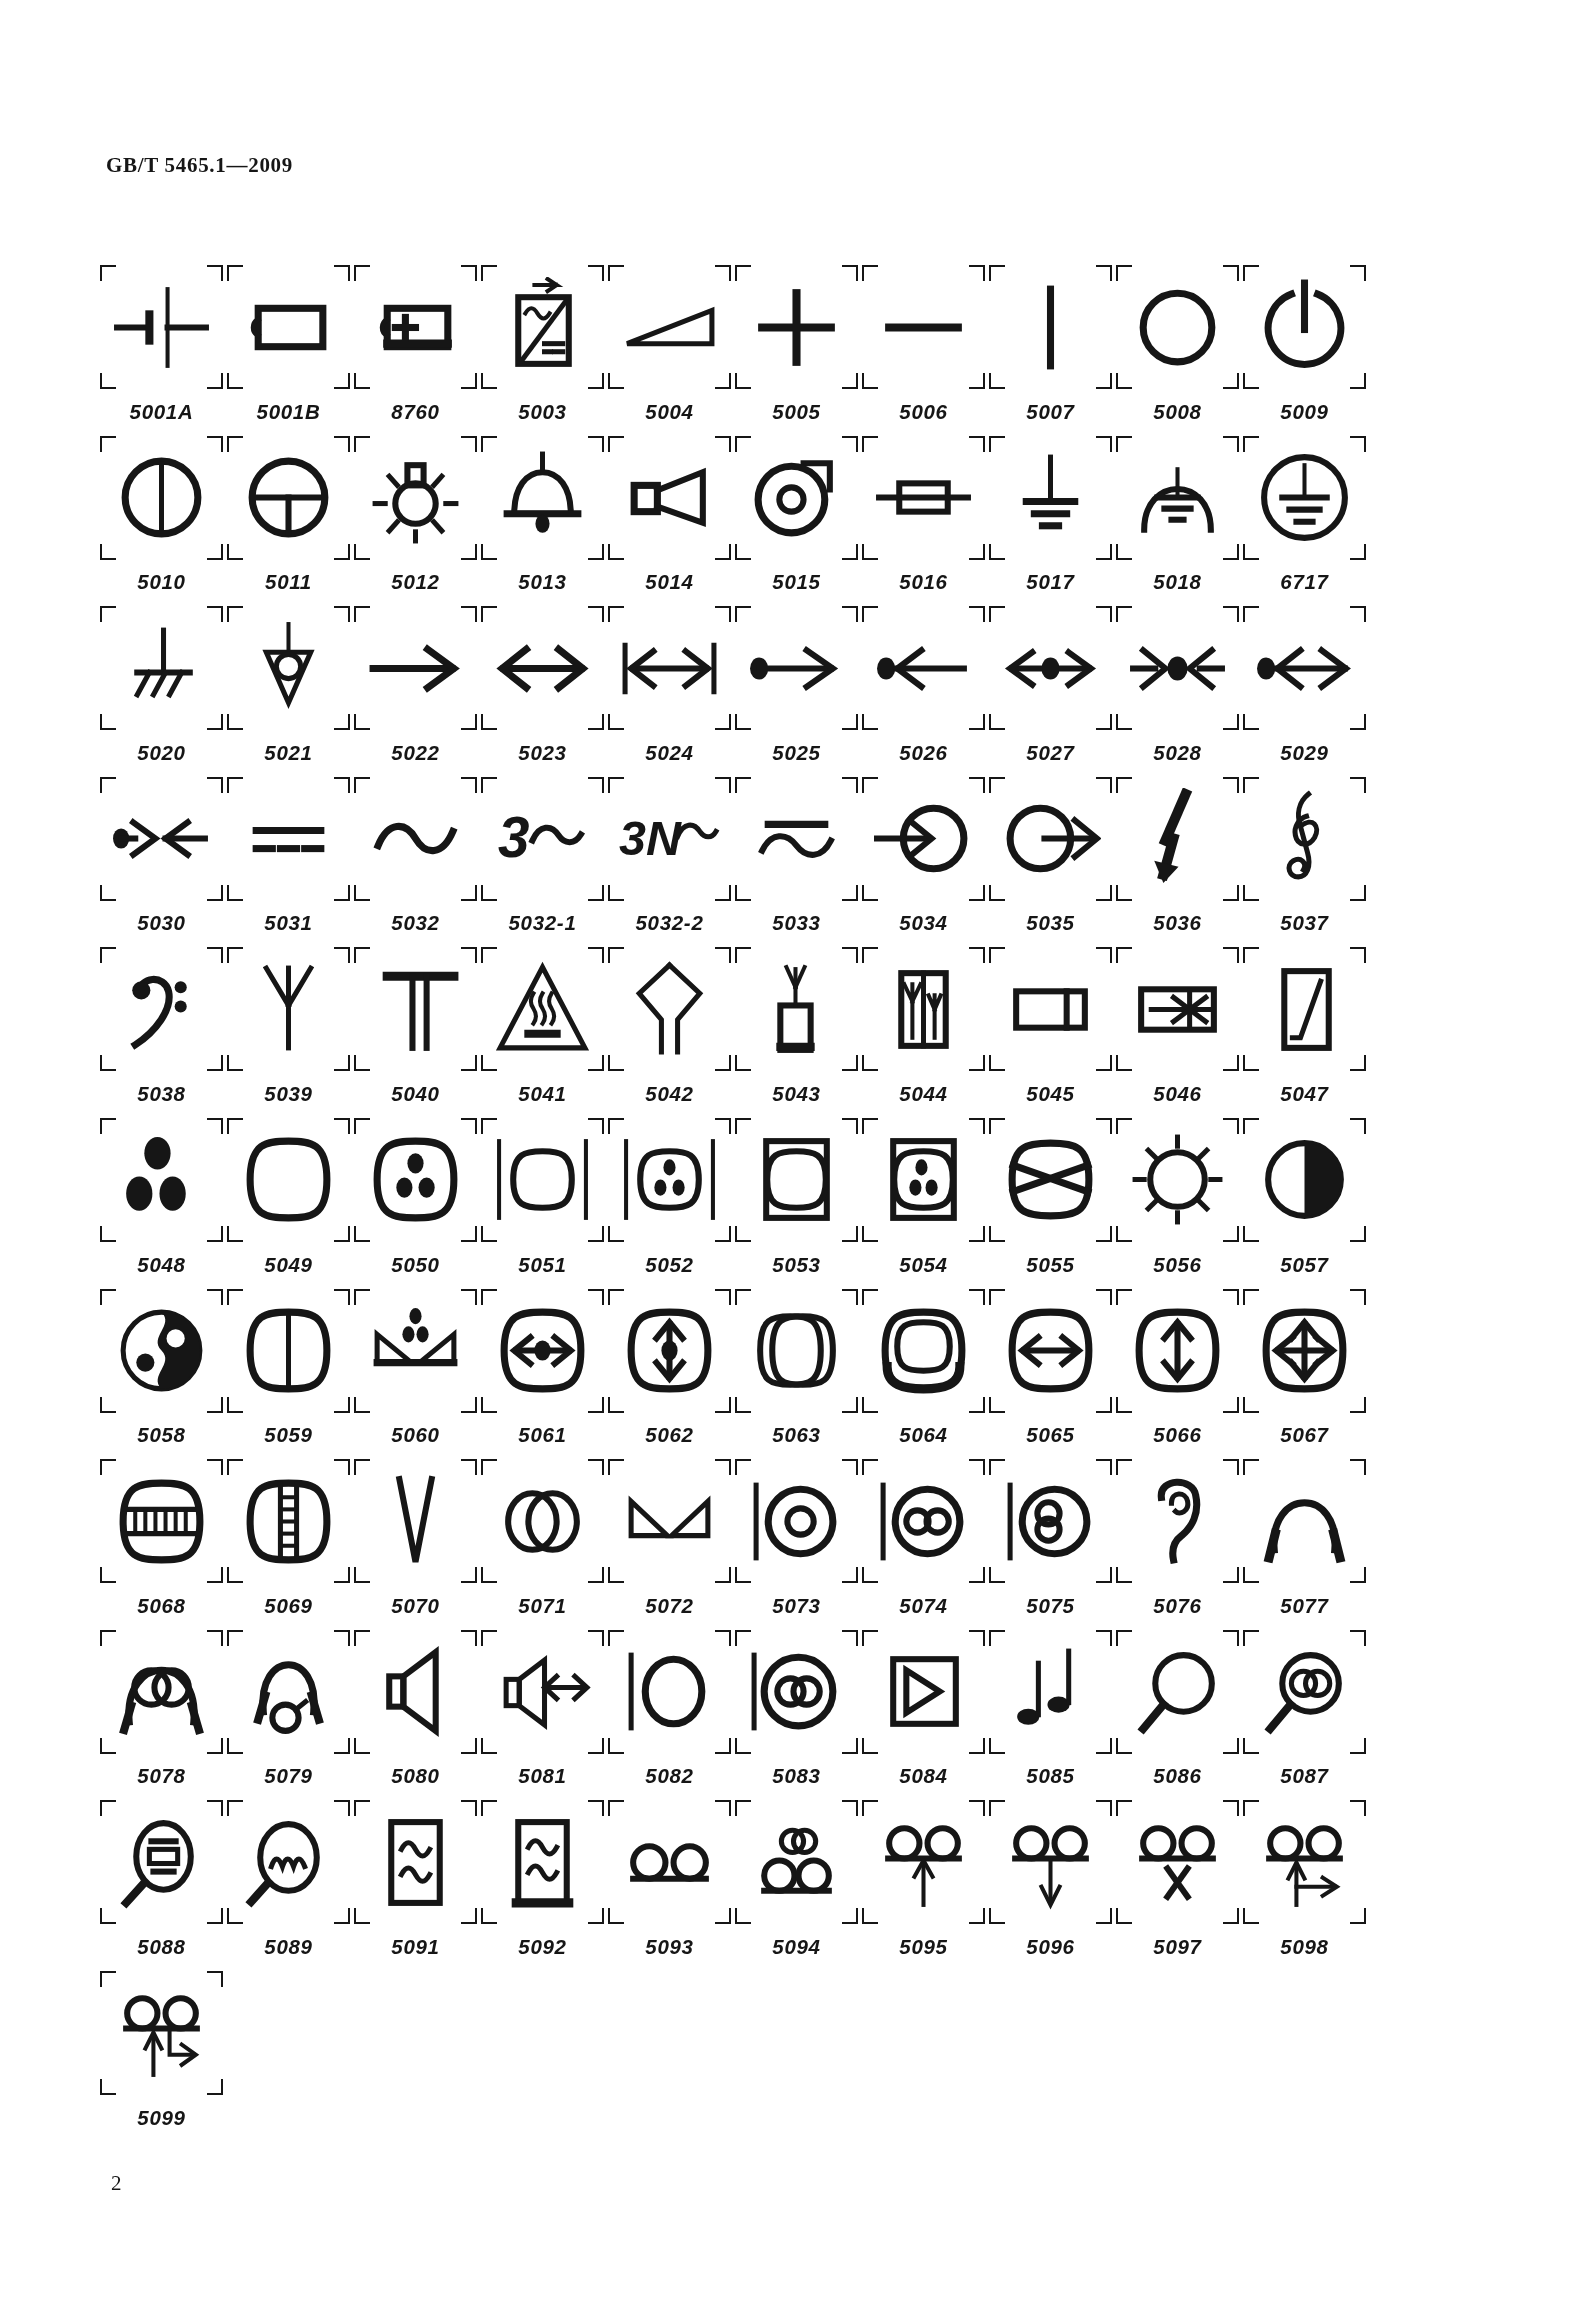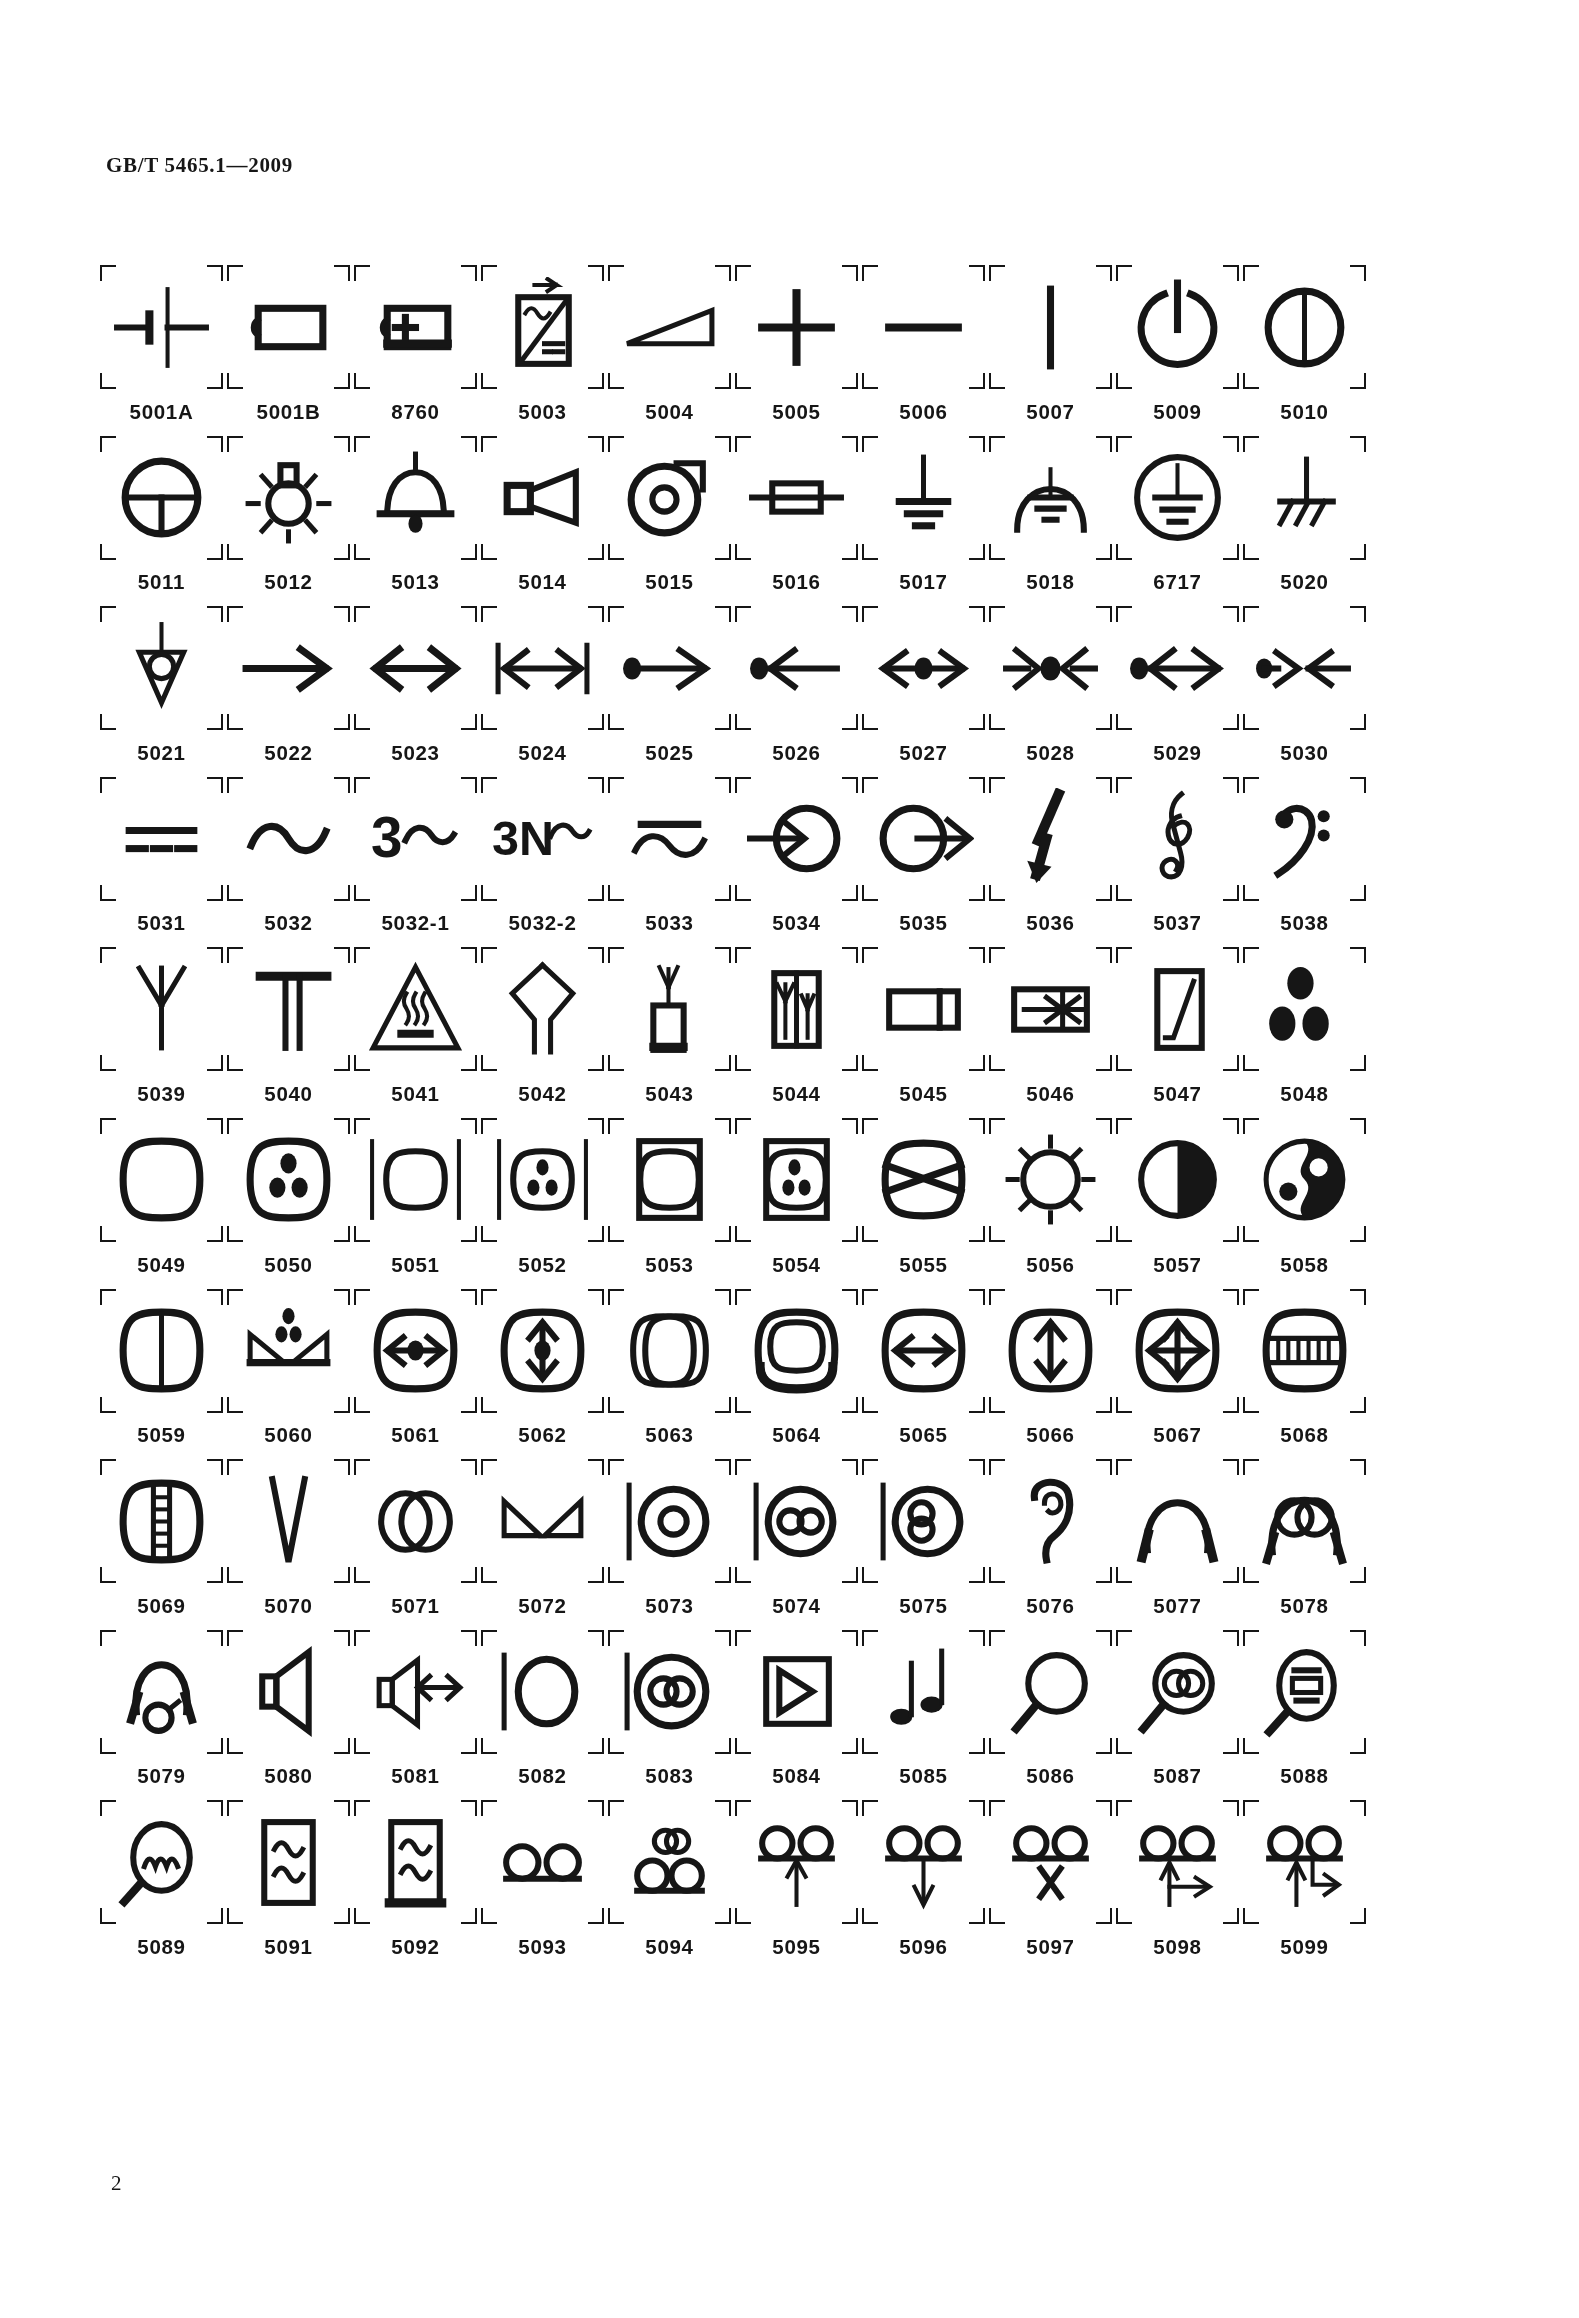--- a/index.html
+++ b/index.html
@@ -10,21 +10,21 @@
     font-family:"Liberation Sans", sans-serif;
     color:var(--ink);
   }
   .doc-header{
     position:absolute;left:106px;top:153px;
     font-family:"Liberation Serif", serif;
     font-weight:bold;font-size:21px;letter-spacing:0.7px;
   }
   .symbol-grid{
     position:absolute;left:98px;top:265px;width:1277px;
-    display:grid;grid-template-columns:repeat(10,127px);
+    display:grid;grid-template-columns:repeat(10,127px);font-style:italic;
   }
   .cell{ margin-bottom:8px; }
   .sym{
     position:relative;height:124px;width:123px;margin:0 auto;
     display:flex;align-items:center;justify-content:center;
     background:
       linear-gradient(var(--ink),var(--ink)) 0 0/16px 2px no-repeat,
       linear-gradient(var(--ink),var(--ink)) 0 0/2px 16px no-repeat,
       linear-gradient(var(--ink),var(--ink)) 100% 0/16px 2px no-repeat,
       linear-gradient(var(--ink),var(--ink)) 100% 0/2px 16px no-repeat,
@@ -141,20 +141,30 @@
             <line x1="50" y1="12" x2="50" y2="88" stroke-width="7"></line>
           </g>
         </svg>
       </div>
       <div class="label">5007</div>
     </div>
     <div class="cell">
       <div class="sym">
         <svg viewBox="0 0 100 100">
           <g fill="none" stroke="#161616" stroke-width="6" stroke-linecap="square" stroke-linejoin="miter">
+            <circle cx="50" cy="50" r="34" stroke-width="7"></circle>
+          </g>
+        </svg>
+      </div>
+      <div class="label">5008</div>
+    </div>
+    <div class="cell">
+      <div class="sym">
+        <svg viewBox="0 0 100 100">
+          <g fill="none" stroke="#161616" stroke-width="6" stroke-linecap="square" stroke-linejoin="miter">
             <path d="M37,17 A36,36 0 1 0 63,17" stroke-width="7"></path>
             <line x1="50" y1="6" x2="50" y2="52" stroke-width="7"></line>
           </g>
         </svg>
       </div>
       <div class="label">5009</div>
     </div>
     <div class="cell">
       <div class="sym">
         <svg viewBox="0 0 100 100">

